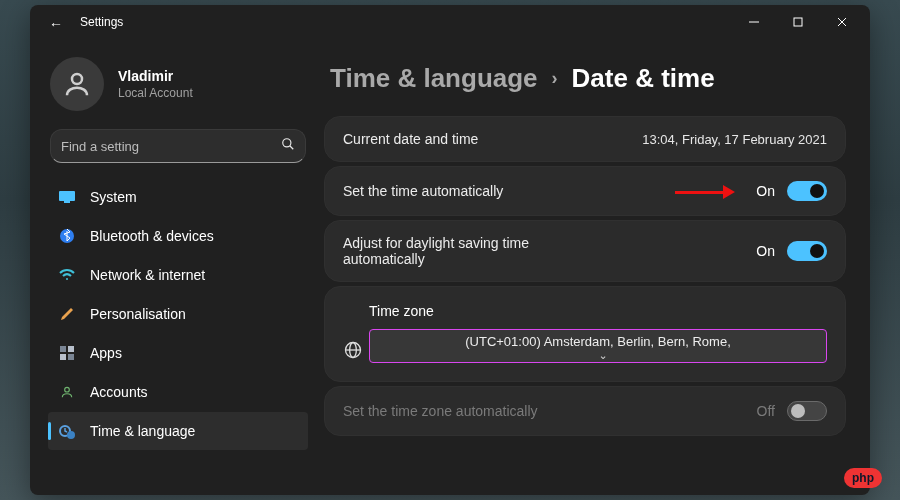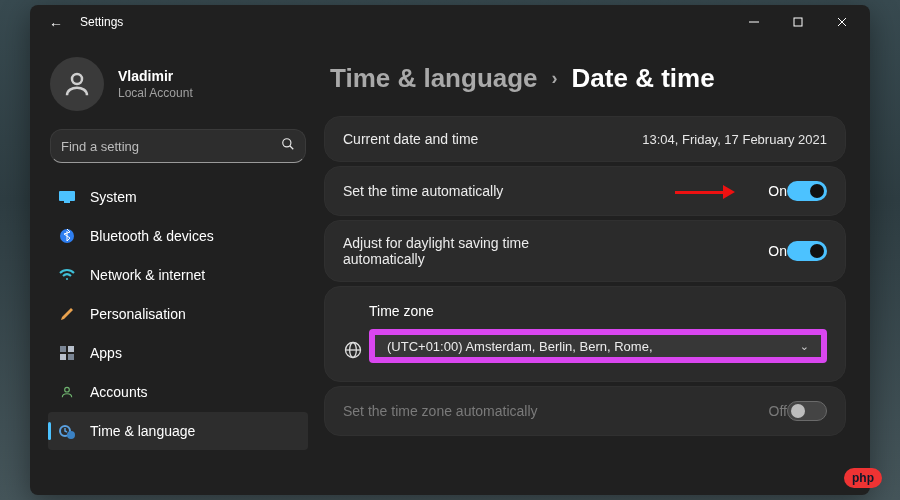--- a/index.html
+++ b/index.html
@@ -82,21 +82,21 @@
     border-radius: 16px; padding: 14px 18px;
     margin-bottom: 4px;
     display: flex; align-items: center;
     font-size: 14px;
   }
   .card .label { flex: 0 0 auto; color: #ececec; }
   .card .grow { flex: 1; }
   .card .value { color: #e6e6e6; font-size: 13px; }
   .card.dim .label, .card.dim .state { color: #7a7a7a; }
 
-  .toggle-wrap { display: flex; align-items: center; gap: 0; }
+  .toggle-wrap { display: flex; align-items: center; gap: 12px; }
   .state { font-size: 14px; }
   .toggle {
     width: 40px; height: 20px; border-radius: 10px; position: relative; cursor: pointer;
   }
   .toggle .knob {
     position: absolute; top: 3px; width: 14px; height: 14px; border-radius: 50%;
     background: #111;
   }
   .toggle.on { background: #4cc2ff; }
   .toggle.on .knob { right: 3px; }
@@ -112,24 +112,25 @@
   .arrow::after {
     content: ""; position: absolute; right: 0; top: 0;
     border-left: 12px solid #e11; border-top: 7px solid transparent; border-bottom: 7px solid transparent;
   }
 
   .tz-card { align-items: flex-end; flex-direction: row; gap: 6px; padding: 16px 18px 18px 18px;}
   .tz-icon { color: #ddd; margin-top: 14px; }
   .tz-body { flex: 1; display: flex; flex-direction: column; gap: 10px; }
   .tz-title { font-size: 14px; }
   .dropdown {
-    background: #373737; border: 6px solid #d946ef; border-radius: 4px;
+    background: #373737; border: 1px solid #d946ef; border-radius: 4px;
     height: 34px; display: flex; align-items: center; padding: 4px 12px;
     font-size: 13px; color: #ececec; cursor: pointer;
     justify-content: space-between;
+    flex-direction: column;
   }
   .dropdown .dd-chev { color: #cfcfcf; font-size: 11px; margin-left: 10px; }
 
   .php-badge {
     position: fixed; right: 18px; bottom: 12px;
     background: #e33; color: #0f172a; font-weight: 700; font-size: 12px;
     padding: 3px 8px; border-radius: 10px;
   }
 
   ::-webkit-scrollbar { width: 0; }

